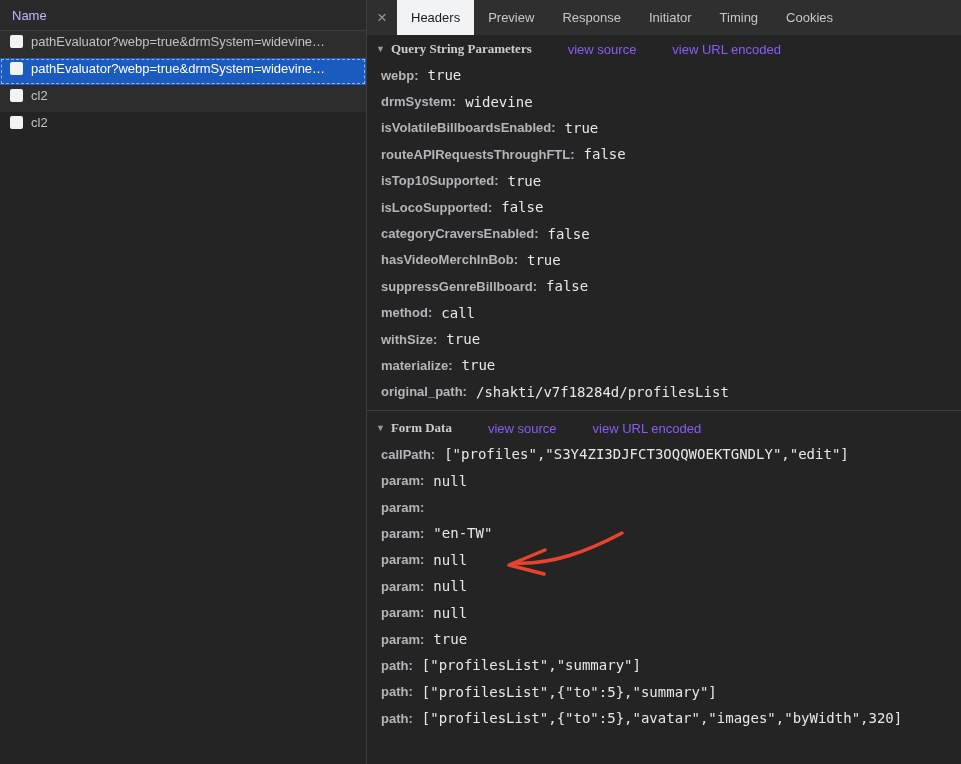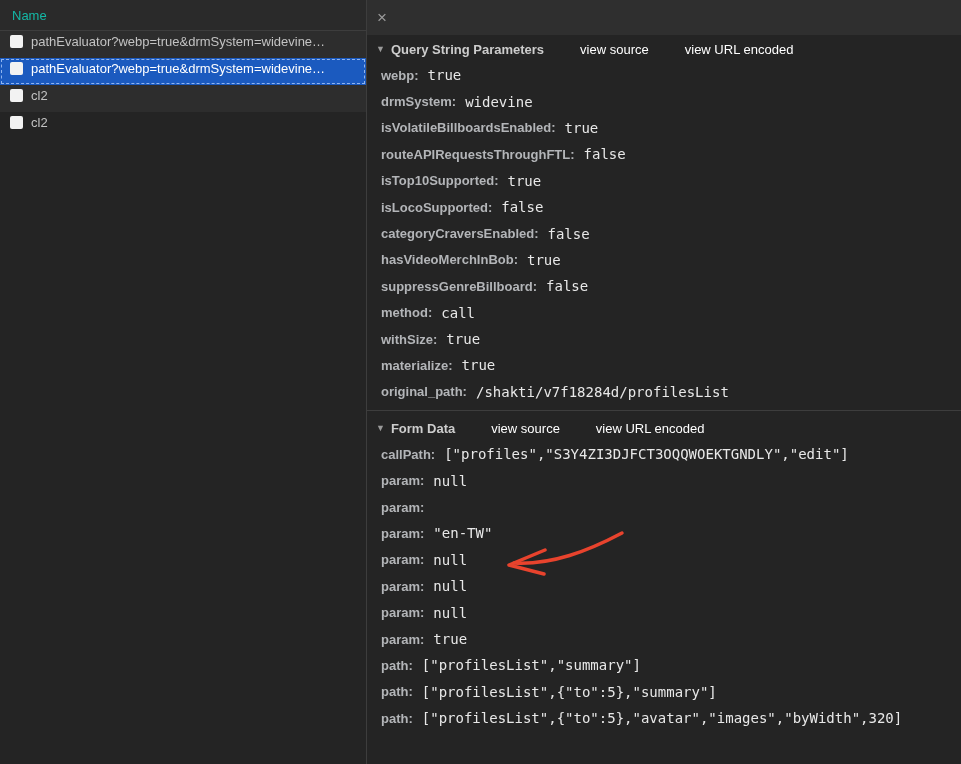--- a/index.html
+++ b/index.html
@@ -16,21 +16,21 @@
     width:367px; min-width:367px; height:100%;
     background:#242424;
     border-right:1px solid #3d3d3d;
     overflow:hidden;
   }
   .sidebar-header {
     height:31px; display:flex; align-items:center;
     padding-left:12px;
     background:#2a2a2a;
     border-bottom:1px solid #3d3d3d;
-    color:#14b8a6; font-size:13px;
+    color:#c4b5fd; font-size:13px;
   }
   .req-row {
     height:27px; display:flex; align-items:center; gap:8px;
     padding:0 6px 7px 10px;
     color:#c3c3c3; font-size:13px;
     white-space:nowrap; overflow:hidden;
     cursor:pointer;
   }
   .req-row.striped { background:#2d2d2d; }
   .req-row.selected {
@@ -56,22 +56,22 @@
   }
   .tab {
     padding:0 14px; display:flex; align-items:center;
     color:#c7c7c7; font-size:13px; cursor:pointer;
   }
   .tab.selected { background:var(--selected-tab, #f1f3f4); color:#1b1b1b; }
 
   .content { flex:1; overflow:hidden; padding-top:1px; }
   .sec-head { height:26px; display:flex; align-items:center; padding-left:9px; }
   .tri { color:#9a9a9a; font-size:9px; margin-right:6px; cursor:pointer; }
-  .sec-title { color:#cdcdcd; font-weight:700; font-size:13px; cursor:pointer; }
-  .sec-link { color:#ffffff; font-size:13px; margin-left:36px; cursor:pointer; }
+  .sec-title { color:#cdcdcd; font-weight:700; font-size:13px; cursor:pointer;font-family:Liberation Serif, serif; }
+  .sec-link { color:#8b5cf6; font-size:13px; margin-left:36px; cursor:pointer; }
 
   .param-row { height:26.4px; display:flex; align-items:center; padding-left:14px; }
   .pname {
     color:#b3b5b8; font-weight:700; font-size:13px;
     margin-right:9px; white-space:pre;
   }
   .pvalue {
     color:#e8e8e8; font-size:14px; white-space:pre;
     font-family:"DejaVu Sans Mono", monospace;
   }
@@ -107,20 +107,28 @@
         <div class="req-row">
           <span class="file-icon"></span>
           <span class="req-label">cl2</span>
         </div>
       </div>
   </aside>
 
   <main class="detail">
     <div class="tabbar">
       <span class="close-btn">×</span>
+      <div style="display:flex;align-items:stretch;">
+          <div class="tab selected">Headers</div>
+          <div class="tab">Preview</div>
+          <div class="tab">Response</div>
+          <div class="tab">Initiator</div>
+          <div class="tab">Timing</div>
+          <div class="tab">Cookies</div>
+        </div>
     </div>
     <div class="content">
         <div class="sec-head">
           <span class="tri">▼</span>
           <span class="sec-title">Query String Parameters</span>
           <span class="sec-link">view source</span>
           <span class="sec-link">view URL encoded</span>
         </div>
         <div class="param-row">
           <span class="pname">webp:</span>

